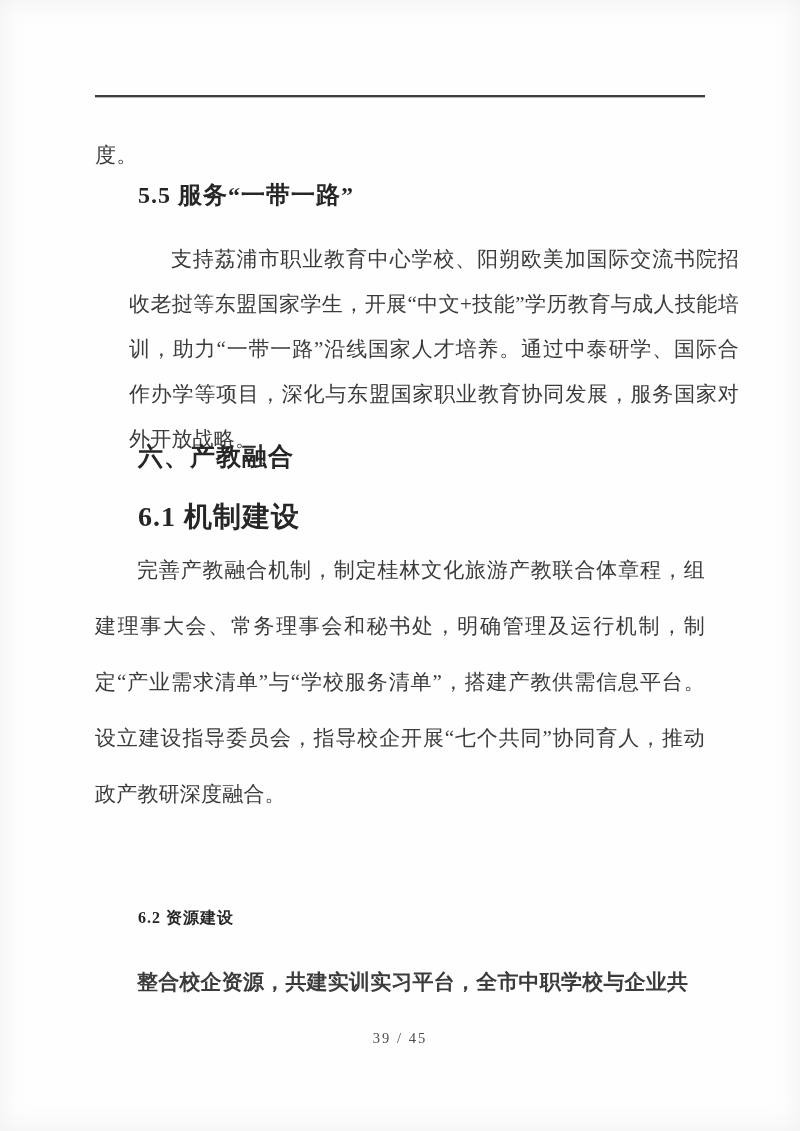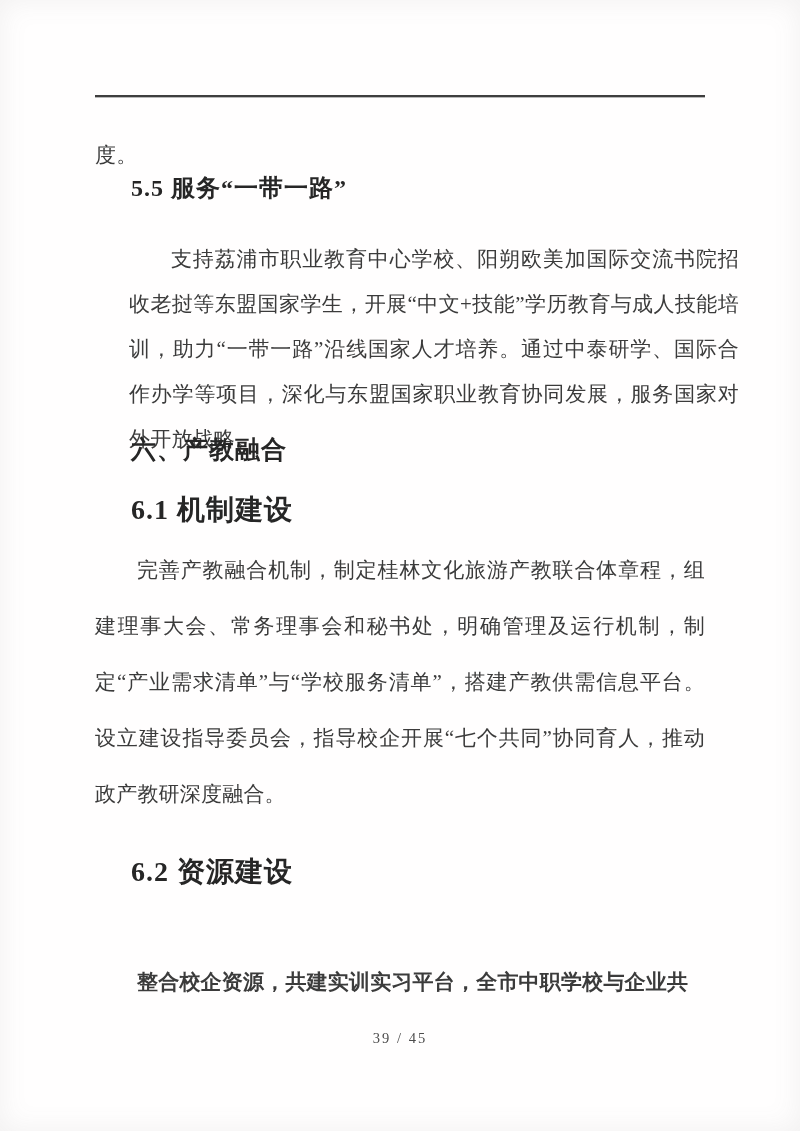--- a/index.html
+++ b/index.html
@@ -35,30 +35,30 @@
     text-align: justify;
     text-justify: inter-character;
     color: #3b3b3b;
   }
   .p-lead   { top: 112px; line-height: 44px; }
   .p-1      { top: 216px; line-height: 45px; text-indent: 2em; margin-left: 34px; }
   .p-2      { top: 507px; line-height: 56px; text-indent: 2em; margin-top: 35px; }
   .p-3      { top: 733px; line-height: 41px; text-indent: 2em; }
   .p-4      { top: 941px; line-height: 41px; text-indent: 2em; font-weight: bold; }
   .heading {
-    margin: 0;
+    margin: 7px;
     font-weight: 700;
     color: #262626;
     padding-left: 36px;
   }
   .h-55  { top: 172px; font-size: 24px; line-height: 32px; letter-spacing: 1px; }
   .h-six { top: 432px; font-size: 25px; line-height: 34px; letter-spacing: 1px;
            font-family: "Liberation Sans", "DejaVu Sans", sans-serif; }
   .h-61  { top: 494px; font-size: 28px; line-height: 32px; letter-spacing: 1px; }
-  .h-62  { top: 856px; font-size: 28px; line-height: 32px; letter-spacing: 1px; }
+  .h-62  { top: 895px; font-size: 16px; line-height: 32px; letter-spacing: 1px; }
   .footer {
     top: 1030px;
     text-align: center;
     font-size: 14.5px;
     letter-spacing: 2px;
     color: #4c4c4c;
   }
 </style>
 </head>
 <body>

